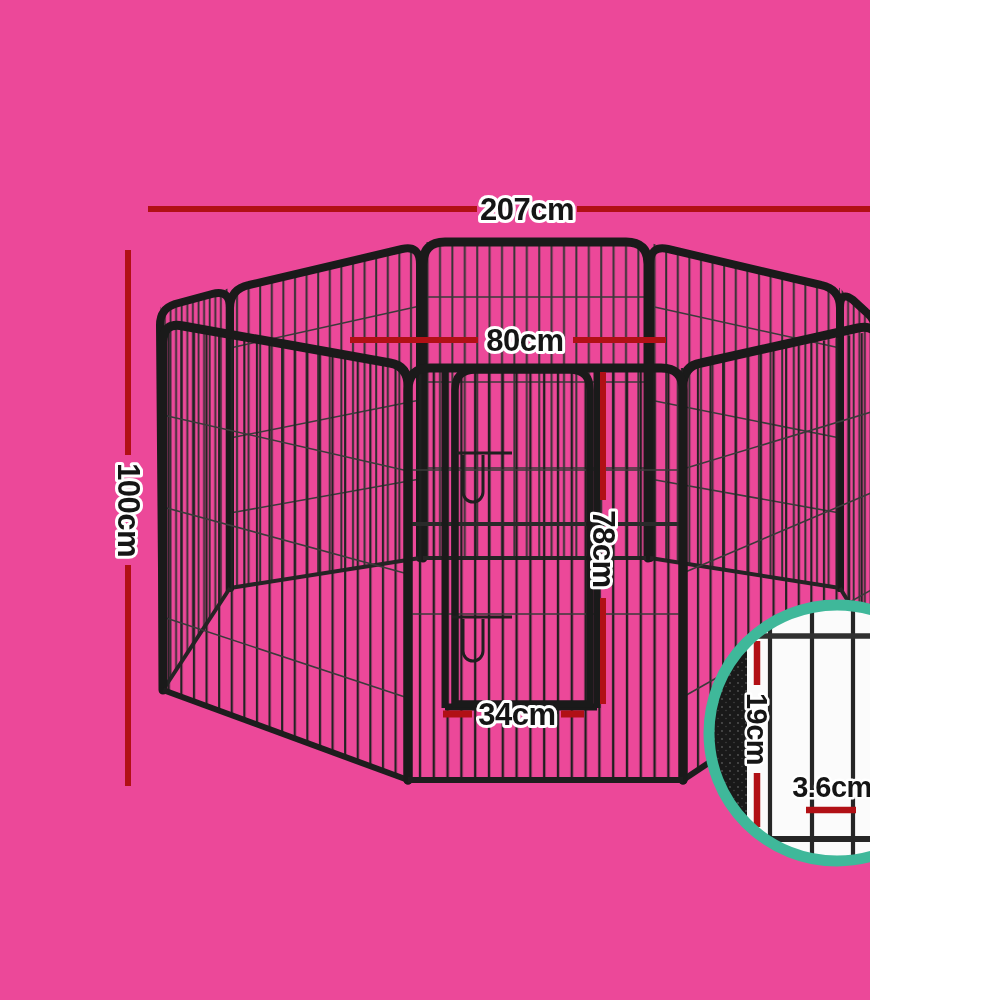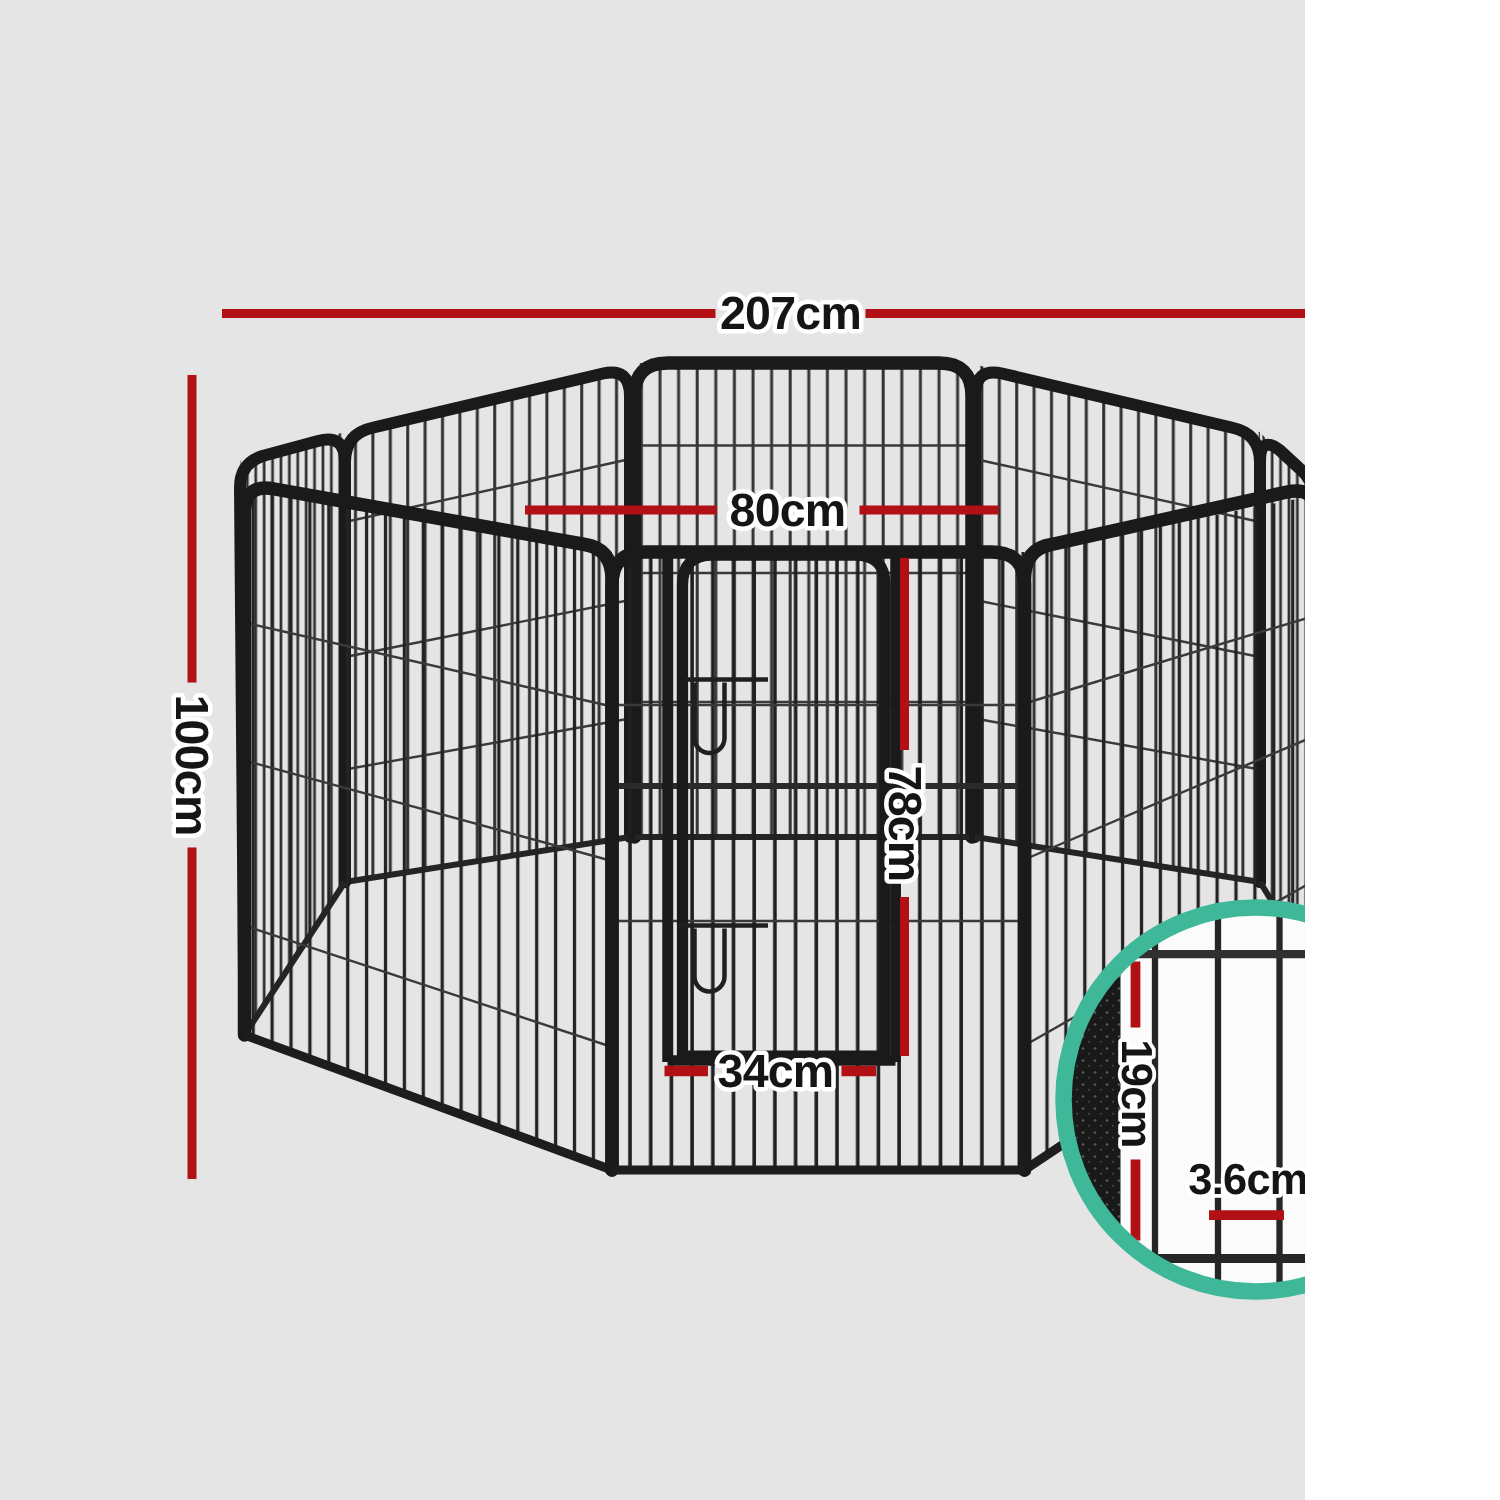--- a/index.html
+++ b/index.html
@@ -1,16 +1,16 @@
 <!DOCTYPE html>
 <html><head>
 <meta charset="utf-8">
 <style>
   html,body{margin:0;padding:0;background:#ffffff;}
-  .canvas{position:relative;width:870px;height:1000px;background:#e5e5e5;overflow:hidden;
+  .canvas{position:relative;width:870px;height:1000px;background:#ec4899;overflow:hidden;
           font-family:"Liberation Sans", sans-serif;}
   svg{display:block;}
   .dim-label{font-family:"Liberation Sans", sans-serif;font-weight:700;font-size:31px;
              fill:#151515;paint-order:stroke;stroke:#ffffff;stroke-width:6px;
              stroke-linejoin:round;letter-spacing:-0.5px;}
   .mag-label{font-family:"Liberation Sans", sans-serif;font-weight:700;font-size:29px;
              fill:#151515;paint-order:stroke;stroke:#ffffff;stroke-width:5px;
              stroke-linejoin:round;letter-spacing:-0.5px;}
   .frame{fill:none;stroke:#1a1a1a;stroke-linecap:round;stroke-linejoin:round;}
   .wire{stroke:#3a3a3a;stroke-width:1.6;}

